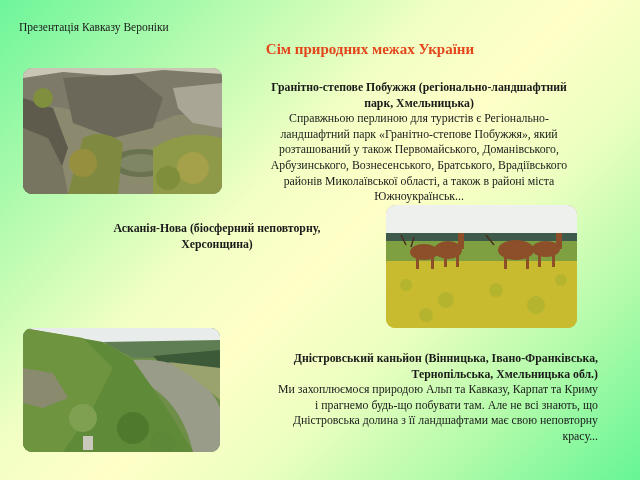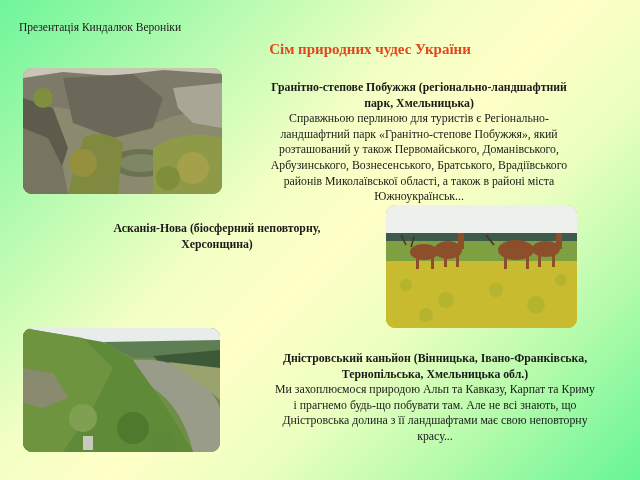--- a/index.html
+++ b/index.html
@@ -24,22 +24,22 @@
   .block {
     position: absolute; text-align: center; font-size: 11.8px; line-height: 15.6px;
   }
   .block .heading { font-weight: bold; display: block; }
   .block .body { display: block; }
 </style>
 </head>
 <body>
 
 <div>
-  <div class="author">Презентація Киндалюк Вероніки</div>
-  <div class="title">Сім природних чудес України</div>
+  <div class="author">Презентація Кавказу Вероніки</div>
+  <div class="title">Сім природних межах України</div>
 
   <div class="photo" style="left:23px; top:68px; width:199px; height:126px;">
     <svg viewBox="0 0 199 126" preserveAspectRatio="none">
       <rect width="199" height="126" fill="#8c8a6e"></rect>
       <rect width="199" height="20" fill="#c9c6b6"></rect>
       <path d="M0 10 L40 4 L90 8 L140 2 L199 6 L199 40 L150 48 L120 60 L80 50 L40 40 L0 35Z" fill="#7d7a6a"></path>
       <path d="M40 10 L110 6 L140 30 L130 60 L90 70 L50 55Z" fill="#6b685a"></path>
       <path d="M150 20 L199 15 L199 60 L170 55 L155 40Z" fill="#a9a695"></path>
       <path d="M0 30 L30 40 L45 80 L30 126 L0 126Z" fill="#5e5b4d"></path>
       <path d="M0 60 L25 70 L40 100 L45 126 L0 126Z" fill="#77745f"></path>
@@ -109,17 +109,17 @@
       <path d="M0 0 L80 14 L110 32 Q130 60 150 90 L170 124 L0 124Z" fill="#5f8a38"></path>
       <path d="M0 0 L60 10 L90 40 L70 80 L40 124 L0 124Z" fill="#6e9440"></path>
       <path d="M0 40 L30 45 L45 70 L20 80 L0 75Z" fill="#8a8a6e"></path>
       <circle cx="60" cy="90" r="14" fill="#7ea050"></circle>
       <circle cx="110" cy="100" r="16" fill="#4f7a2e"></circle>
       <circle cx="140" cy="115" r="12" fill="#5c8838"></circle>
       <rect x="60" y="108" width="10" height="14" fill="#c8c8bc"></rect>
     </svg>
   </div>
 
-  <div class="block" style="left:272px; top:351px; width:326px;">
+  <div class="block" style="left:272px; top:351px; width:326px;text-align:right;">
     <span class="heading">Дністровський каньйон (Вінницька, Івано-Франківська, Тернопільська, Хмельницька обл.)</span>
     <span class="body">Ми захоплюємося природою Альп та Кавказу, Карпат та Криму і прагнемо будь-що побувати там. Але не всі знають, що Дністровська долина з її ландшафтами має свою неповторну красу...</span>
   </div>
 </div>
 
 </body></html>

